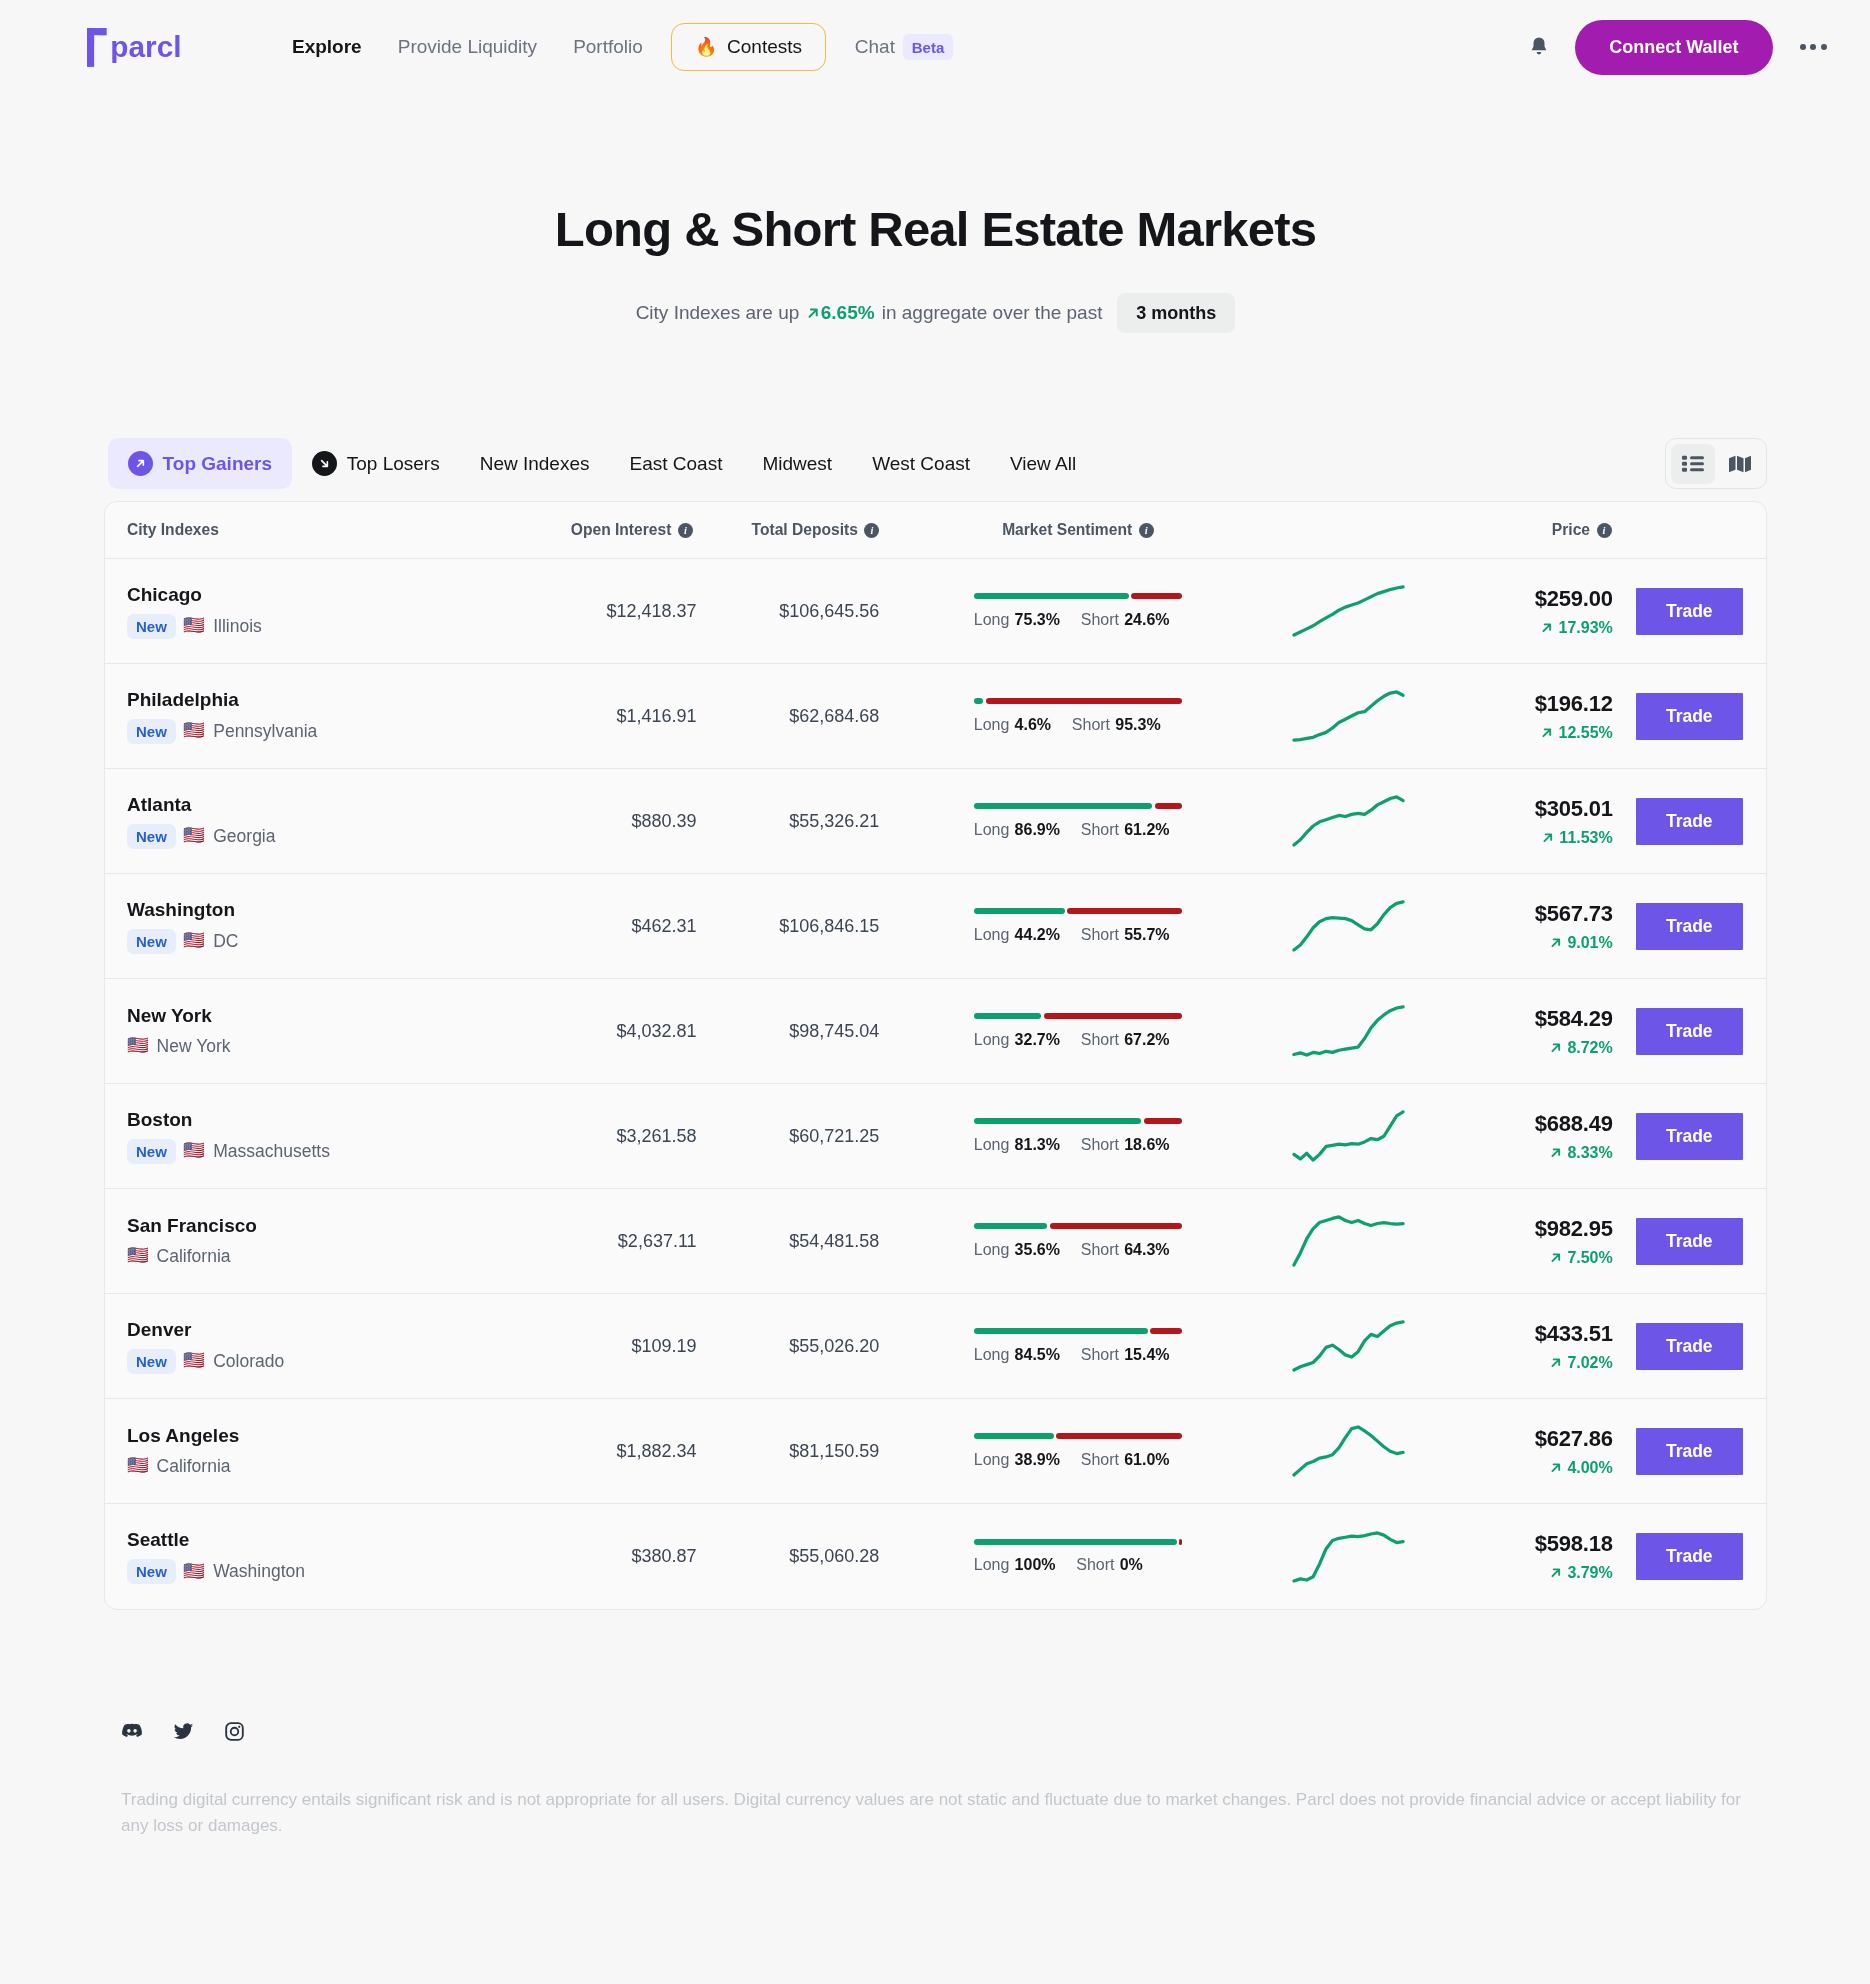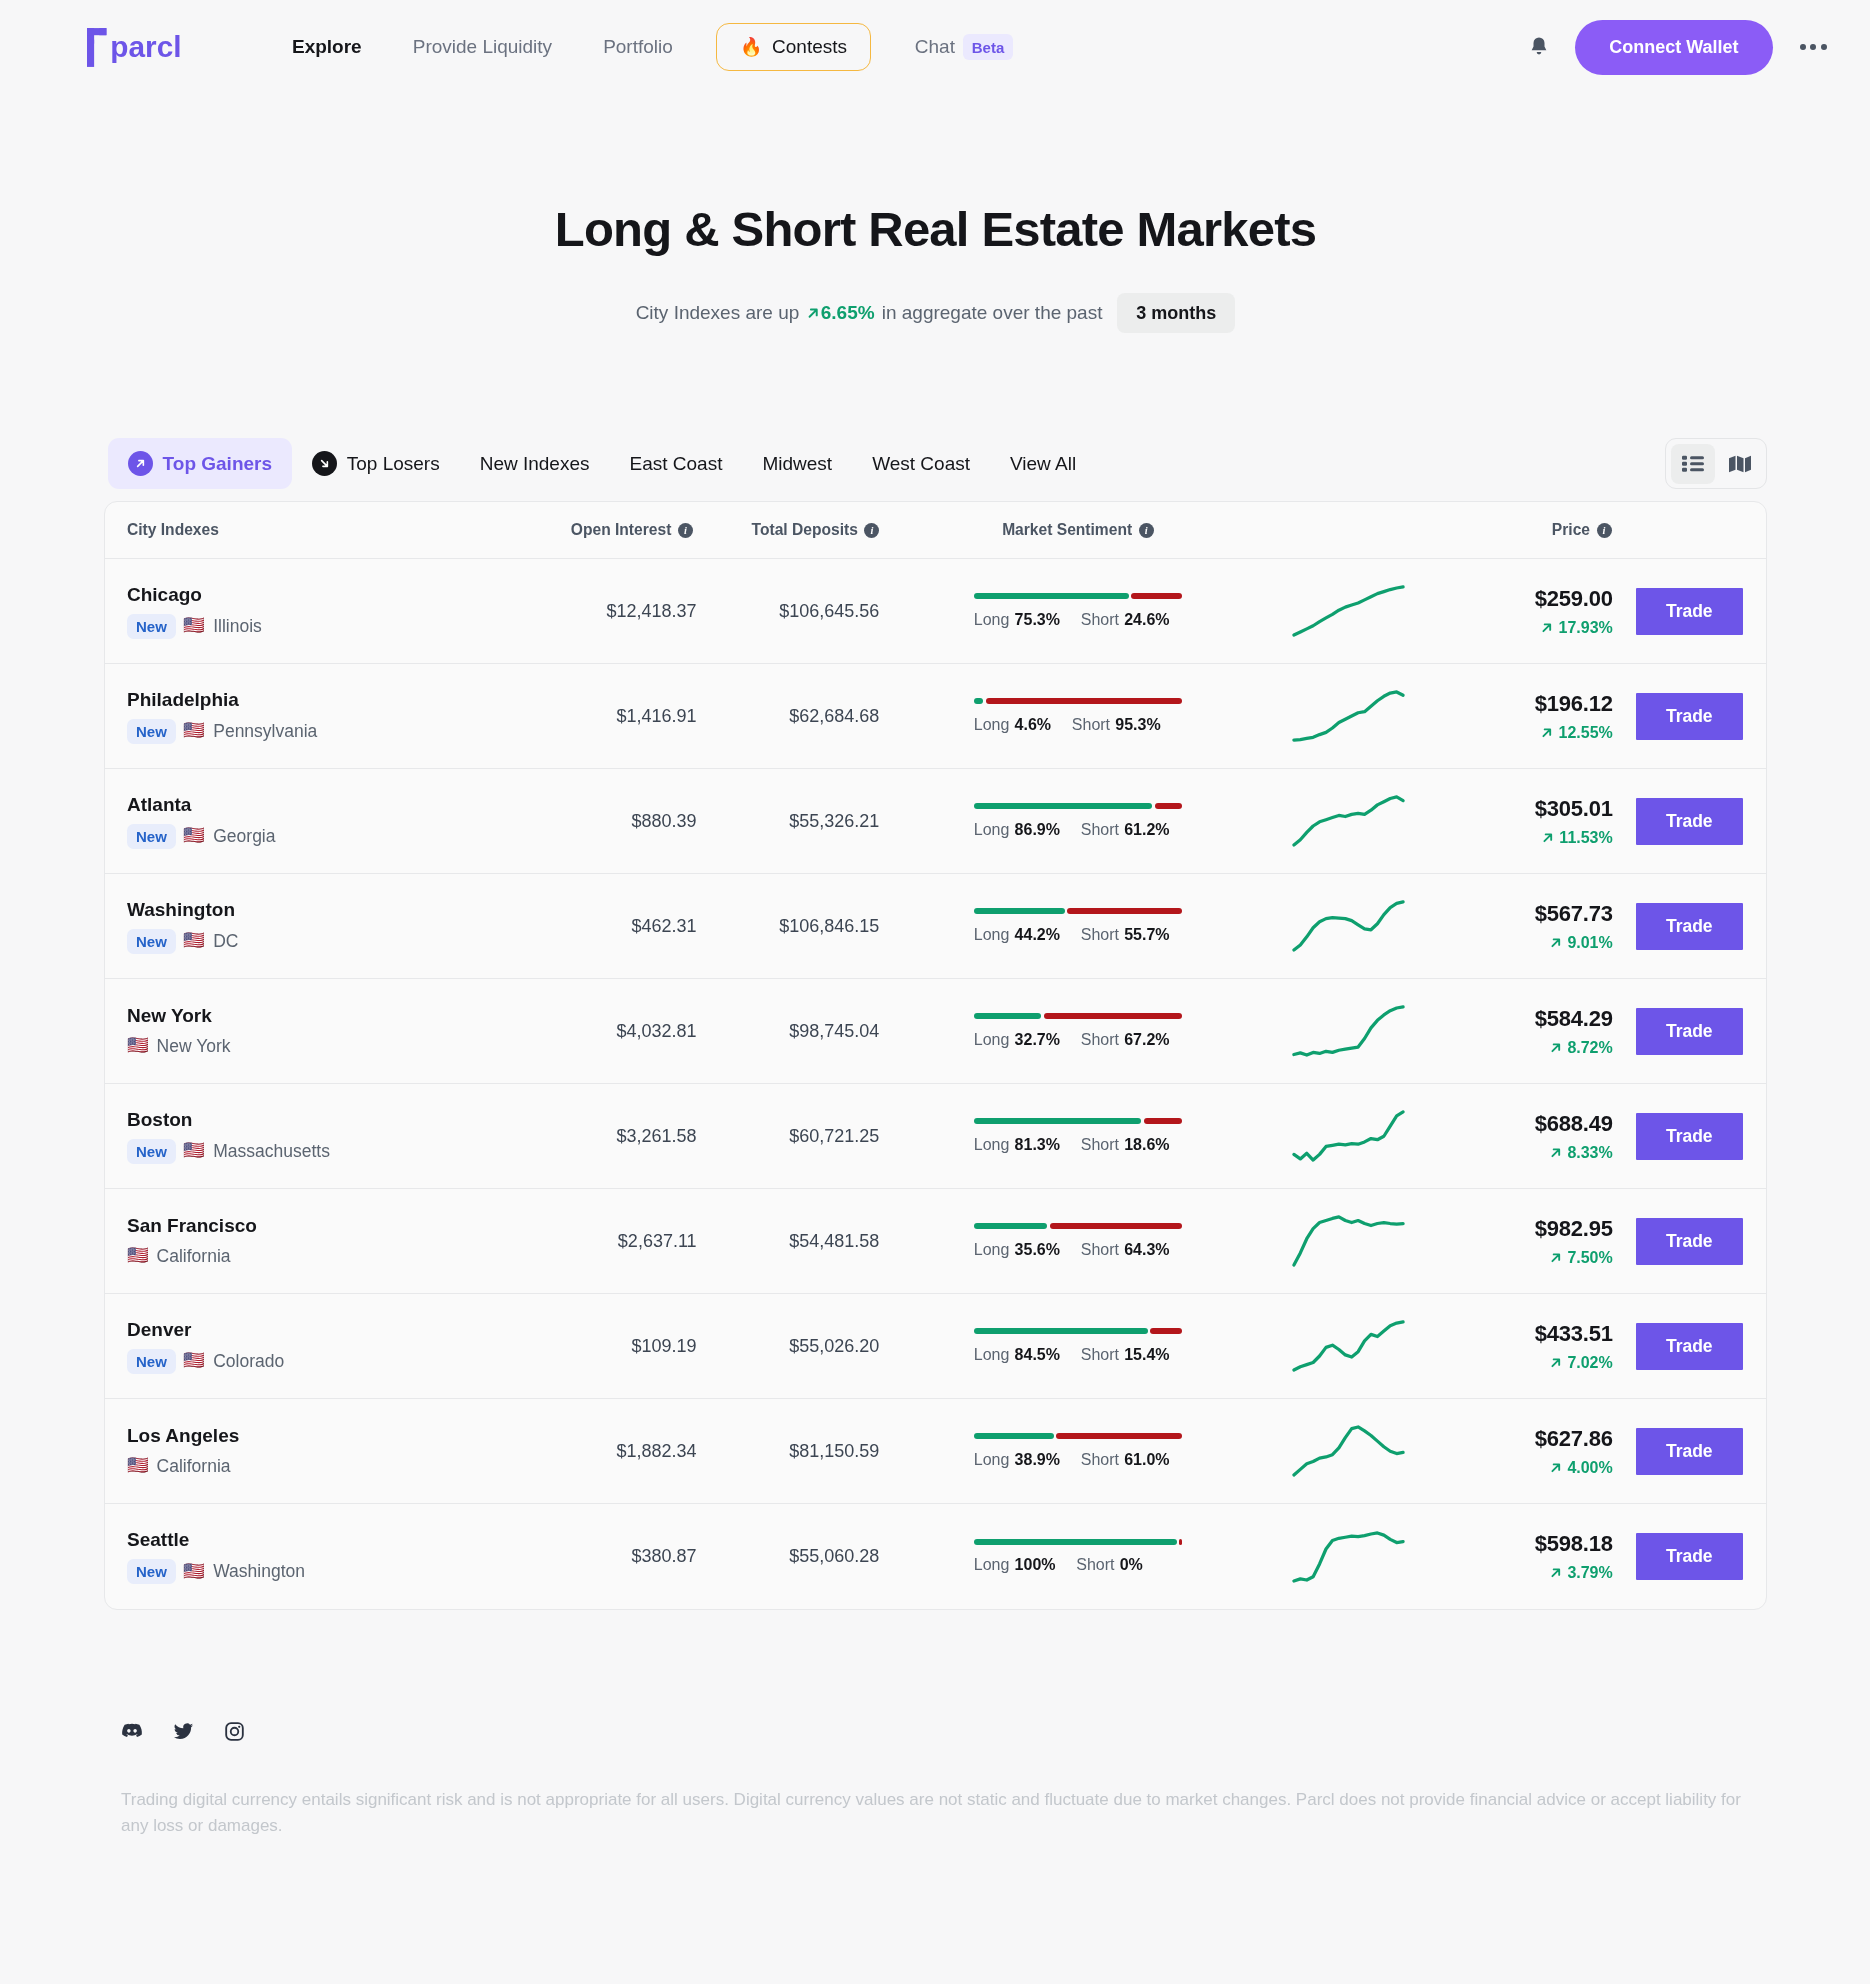--- a/index.html
+++ b/index.html
@@ -15,21 +15,21 @@
   .topbar {
     height: 94px;
     display: flex;
     align-items: center;
     padding: 0 38px 0 87px;
     background: #f7f7f8;
   }
   .logo { display: flex; align-items: center; margin-right: 51px; text-decoration: underline; }
   .logo svg { display: block; }
 
-  .nav { display: flex; align-items: center; gap: 15px; }
+  .nav { display: flex; align-items: center; gap: 0; }
   .nav-item {
     font-size: 19px;
     color: #6b7280;
     padding: 0 18px;
     cursor: pointer;
     white-space: nowrap;
   }
   .nav-item.active { color: #15161a; font-weight: 700; }
   .nav-contest {
     display: flex; align-items: center; gap: 9px;
@@ -46,21 +46,21 @@
   .nav-chat { display: flex; align-items: center; gap: 7.8px; padding: 0 13px 0 18px; cursor: pointer;}
   .nav-chat .lbl { font-size: 19px; color: #6b7280; }
   .beta {
     background: #ebe9fe; color: #6d55e8;
     font-size: 15px; font-weight: 700;
     padding: 4.5px 9px; border-radius: 5.8px;
   }
   .spacer { flex: 1; }
   .bell { width: 29px; height: 29px; margin-right: 22px; cursor: pointer; display:flex; align-items:center; justify-content:center;}
   .connect-btn {
-    background: #8b5cf6; color: #fff;
+    background: #a21caf; color: #fff;
     font-size: 18px; font-weight: 700;
     padding: 17px 34px; border: none; border-radius: 649px;
     cursor: pointer; white-space: nowrap;
   }
   .dots { margin-left: 21px; display:flex; gap:4.5px; cursor:pointer; padding: 6.5px;}
   .dots i { width: 5.8px; height: 5.8px; background: #4b5563; border-radius: 50%; display:block;}
 
   
   .hero { text-align: center; padding-top: 107px; }
   .hero h1 {

